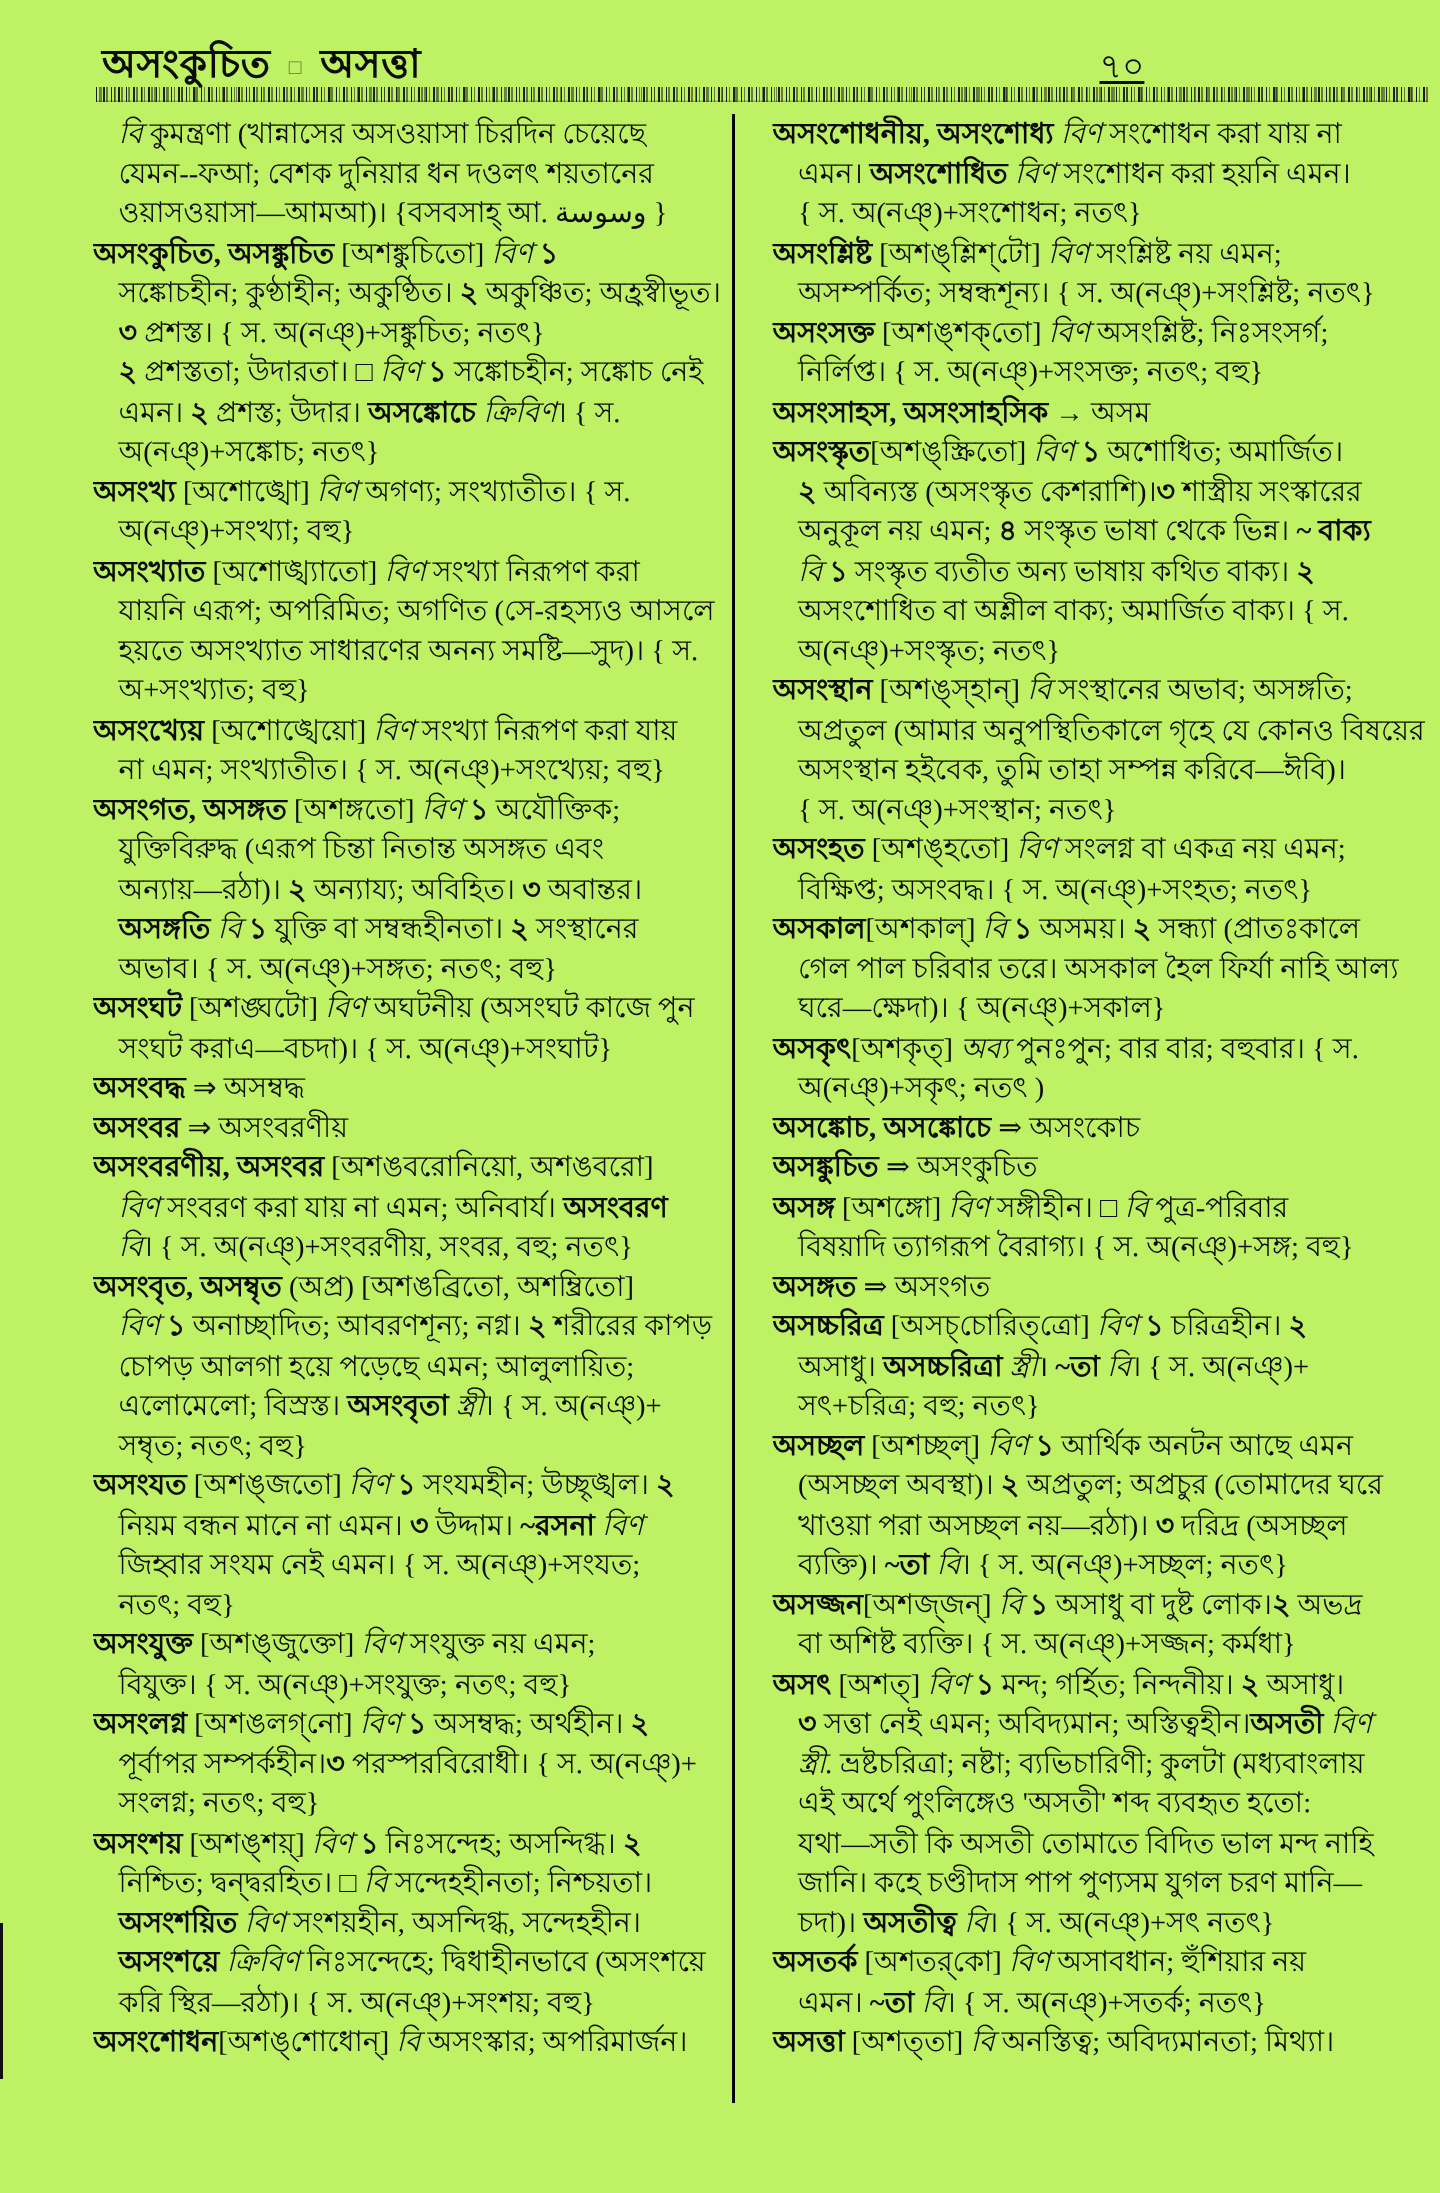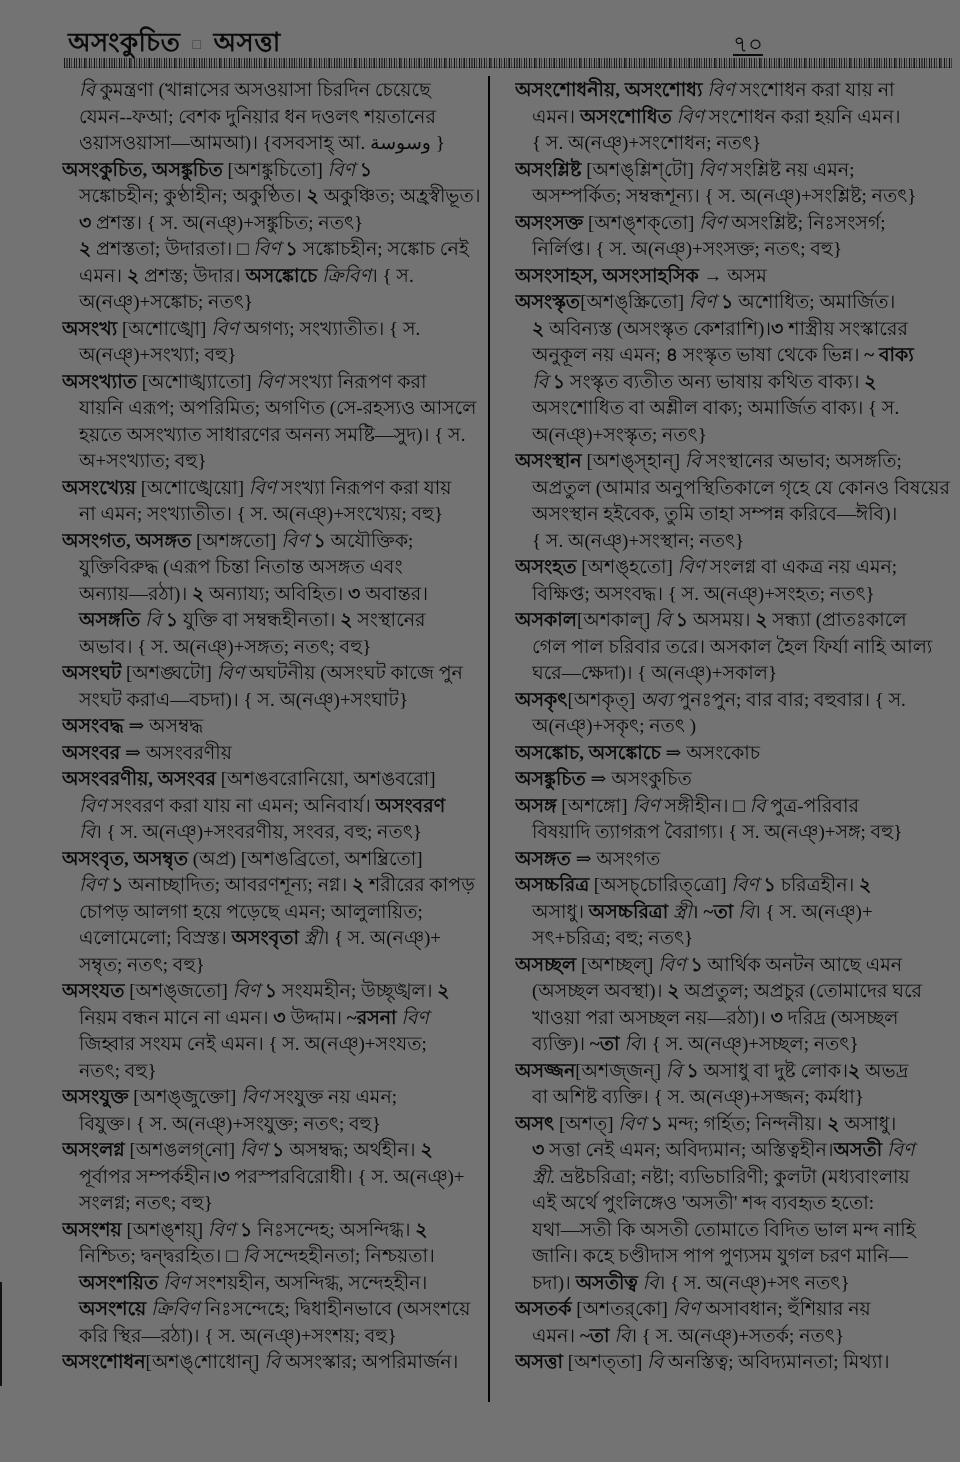--- a/index.html
+++ b/index.html
@@ -2,41 +2,41 @@
 <html><head>
 <meta charset="utf-8">
 <style>
   html,body{margin:0;padding:0;}
   body{
     width:960px;height:1462px;
     background:#ffffff;
     font-family:"Liberation Serif","DejaVu Serif",serif;
     color:#0b0b0b;
   }
-  .page{position:relative;width:960px;height:1462px;overflow:hidden;background:#737373;}
+  .page{position:relative;width:960px;height:1462px;overflow:hidden;background:#bef264;}
   
   .header{position:absolute;top:22px;left:68px;height:36px;}
   .gw{font-weight:700;font-size:26px;letter-spacing:.5px;white-space:nowrap;}
   .gw .sep{display:inline-block;font-size:14px;font-weight:400;opacity:.55;margin:0 12px;transform:translateY(-2px);}
   .pageno{position:absolute;top:26px;left:733px;font-size:23px;text-decoration:underline;}
   
   .noise{
     position:absolute;left:64px;top:58px;width:888px;height:9px;
     background:
       repeating-linear-gradient(90deg, rgba(10,10,10,.9) 0 1px, transparent 1px 2px, rgba(10,10,10,.5) 2px 3px, transparent 3px 5px),
       repeating-linear-gradient(90deg, transparent 0 3px, rgba(10,10,10,.45) 3px 4px, transparent 4px 9px);
     border-bottom:1px solid rgba(0,0,0,.25);
   }
   
   .divider{position:absolute;left:488px;top:76px;width:2px;height:1326px;background:#050505;}
   
   .edge-artifact{position:absolute;left:0;top:1282px;width:2px;height:104px;background:#111;}
   
   .col{position:absolute;top:77px;font-size:19px;line-height:26.5px;white-space:nowrap;overflow:hidden;}
-  .col.left{left:62px;width:425px;}
+  .col.left{left:62px;width:425px;font-family:Liberation Serif, serif;}
   .col.right{left:515px;width:452px;}
   .tl{height:26.5px;}
   .tl.ind{padding-left:17px;}
   .tl b{font-weight:700;}
   .tl i{font-style:italic;}
 </style>
 </head>
 <body>
 
 <div class="page">

